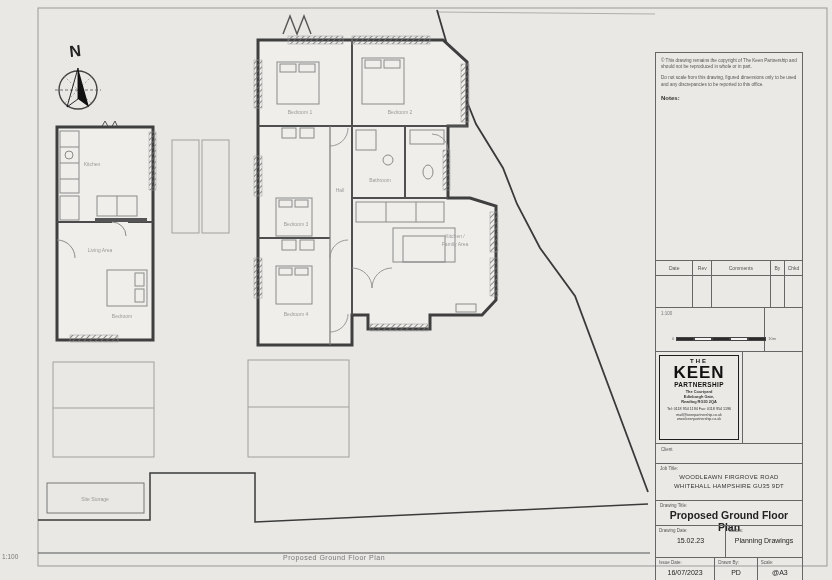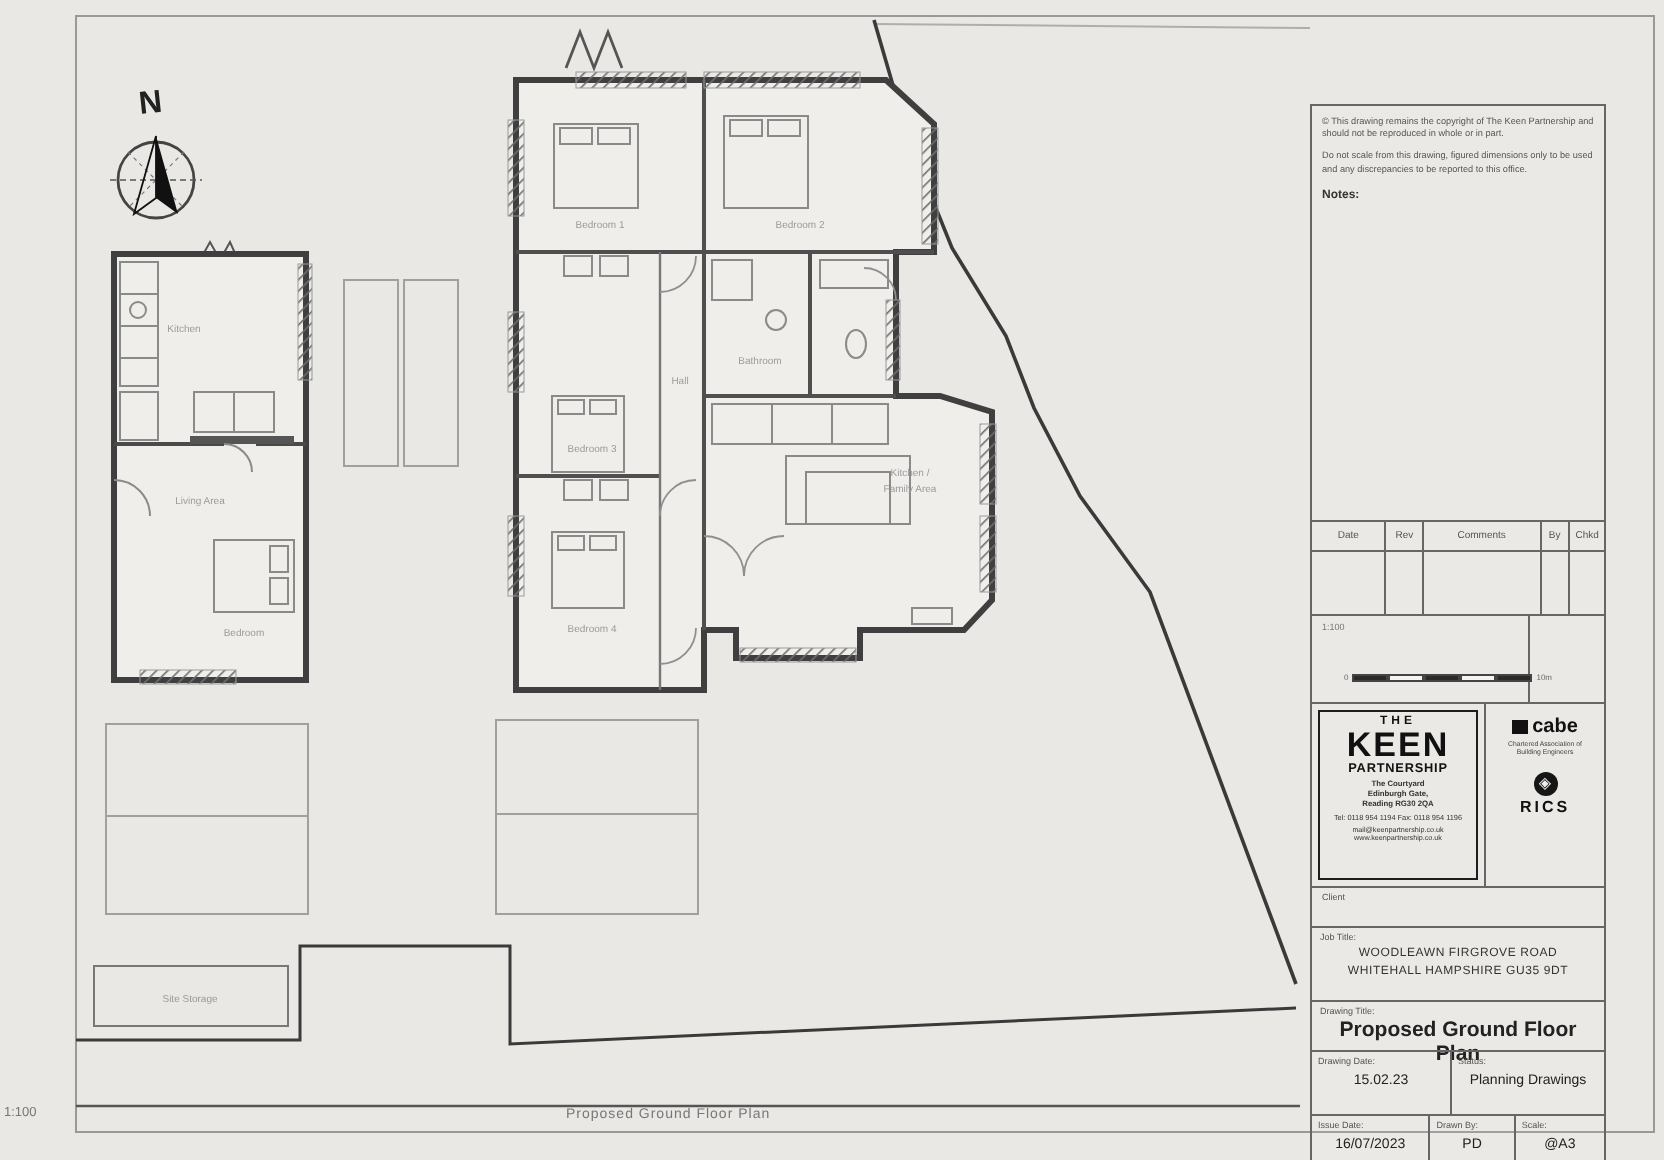--- a/index.html
+++ b/index.html
@@ -296,32 +296,20 @@
         <div class="k-part">PARTNERSHIP</div>
         <div class="k-addr">
           <div>The Courtyard</div>
           <div>Edinburgh Gate,</div>
           <div>Reading RG30 2QA</div>
         </div>
         <div class="k-tel">Tel: 0118 954 1194   Fax: 0118 954 1196</div>
         <div class="k-mail">mail@keenpartnership.co.uk   www.keenpartnership.co.uk</div>
       </div>
     </div>
-    <div class="accr-cell">
-      <div class="cabe-row">
-        <span class="cabe-ico"></span>
-        <span class="cabe-txt">cabe</span>
-      </div>
-      <div class="cabe-sub">
-        <div>Chartered Association of</div>
-        <div>Building Engineers</div>
-      </div>
-      <div><span class="rics-ico">◈</span></div>
-      <div class="rics-txt">RICS</div>
-    </div>
   </div>
 
   <div class="sect client">
     <span class="lbl">Client</span>
   </div>
 
   <div class="sect job">
     <div class="lbl">Job Title:</div>
     <div class="job-lines">
       <div>WOODLEAWN FIRGROVE ROAD</div>

